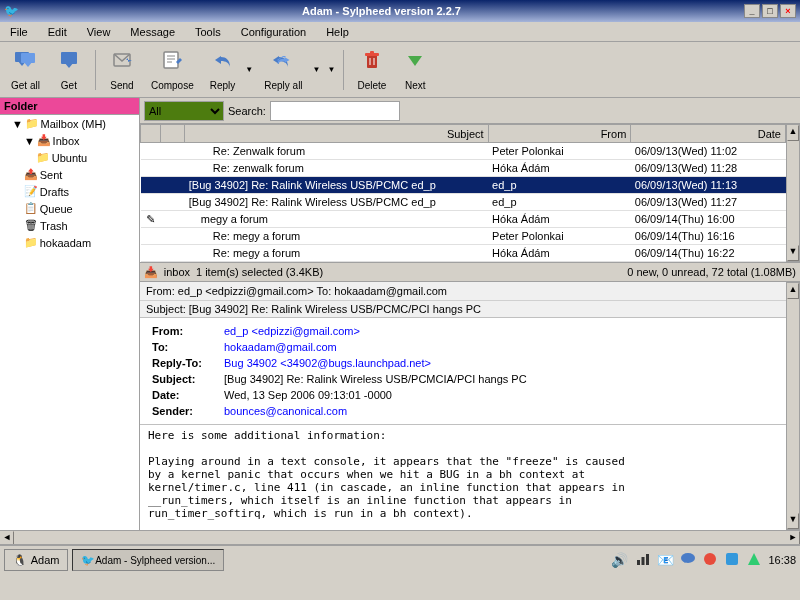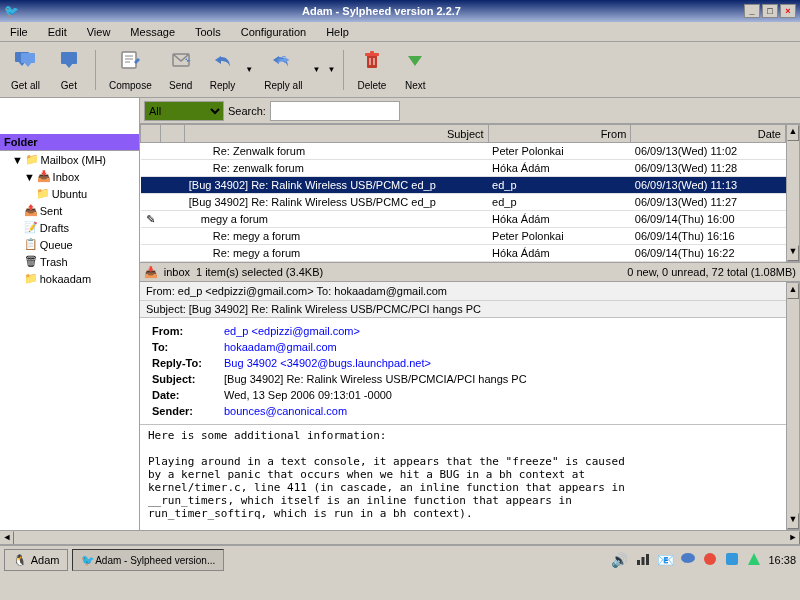--- a/index.html
+++ b/index.html
@@ -80,26 +80,25 @@
 
     
     #folder-panel {
       width: 140px;
       background: white;
       border-right: 1px solid #a0a0a0;
       overflow-y: auto;
       flex-shrink: 0;
     }
     #folder-header {
-      background: #8b5cf6;
+      background: #ec4899;
       padding: 2px 4px;
       font-size: 11px;
       font-weight: bold;
       border-bottom: 1px solid #a0a0a0;
-      margin-top: 36px;
     }
     .folder-item {
       padding: 2px 4px;
       cursor: pointer;
       display: flex;
       align-items: center;
       gap: 2px;
       font-size: 11px;
     }
     .folder-indent-1 { padding-left: 12px; }
@@ -330,38 +329,38 @@
           <rect x="4" y="4" width="16" height="12" fill="#4a7cc7" rx="1"></rect>
           <polygon points="12,20 7,14 17,14" fill="#4a7cc7"></polygon>
         </svg>
     </div>
     <div class="tool-label">Get</div>
   </div>
   <div class="tool-separator"></div>
   <div class="tool-btn">
     <div class="tool-icon">
       <svg width="24" height="24" viewBox="0 0 24 24">
+          <rect x="4" y="6" width="16" height="12" fill="none" stroke="#888" stroke-width="1.5" rx="1"></rect>
+          <polyline points="4,6 12,13 20,6" fill="none" stroke="#888" stroke-width="1.5"></polyline>
+          <polygon points="22,12 16,12 18,10 18,14" fill="#4a7cc7"></polygon>
+        </svg>
+    </div>
+    <div class="tool-label">Send</div>
+  </div>
+  <div class="tool-btn">
+    <div class="tool-icon">
+      <svg width="24" height="24" viewBox="0 0 24 24">
           <rect x="4" y="4" width="14" height="16" fill="white" stroke="#888" stroke-width="1.5" rx="1"></rect>
           <line x1="7" y1="8" x2="15" y2="8" stroke="#888" stroke-width="1"></line>
           <line x1="7" y1="11" x2="15" y2="11" stroke="#888" stroke-width="1"></line>
           <line x1="7" y1="14" x2="12" y2="14" stroke="#888" stroke-width="1"></line>
           <polygon points="16,14 20,10 22,12 18,16" fill="#4a7cc7"></polygon>
         </svg>
     </div>
     <div class="tool-label">Compose</div>
-  </div>
-  <div class="tool-btn">
-    <div class="tool-icon">
-      <svg width="24" height="24" viewBox="0 0 24 24">
-          <rect x="4" y="6" width="16" height="12" fill="none" stroke="#888" stroke-width="1.5" rx="1"></rect>
-          <polyline points="4,6 12,13 20,6" fill="none" stroke="#888" stroke-width="1.5"></polyline>
-          <polygon points="22,12 16,12 18,10 18,14" fill="#4a7cc7"></polygon>
-        </svg>
-    </div>
-    <div class="tool-label">Send</div>
   </div>
   <div style="display:flex; align-items:center;">
     <div class="tool-btn" style="min-width:36px;">
       <div class="tool-icon">
         <svg width="24" height="24" viewBox="0 0 24 24">
             <path d="M10 8L4 12l6 4V13c5 0 8 2 9 6 0-7-4-10-9-10V8z" fill="#4a7cc7"></path>
           </svg>
       </div>
       <div class="tool-label">Reply</div>
     </div>

